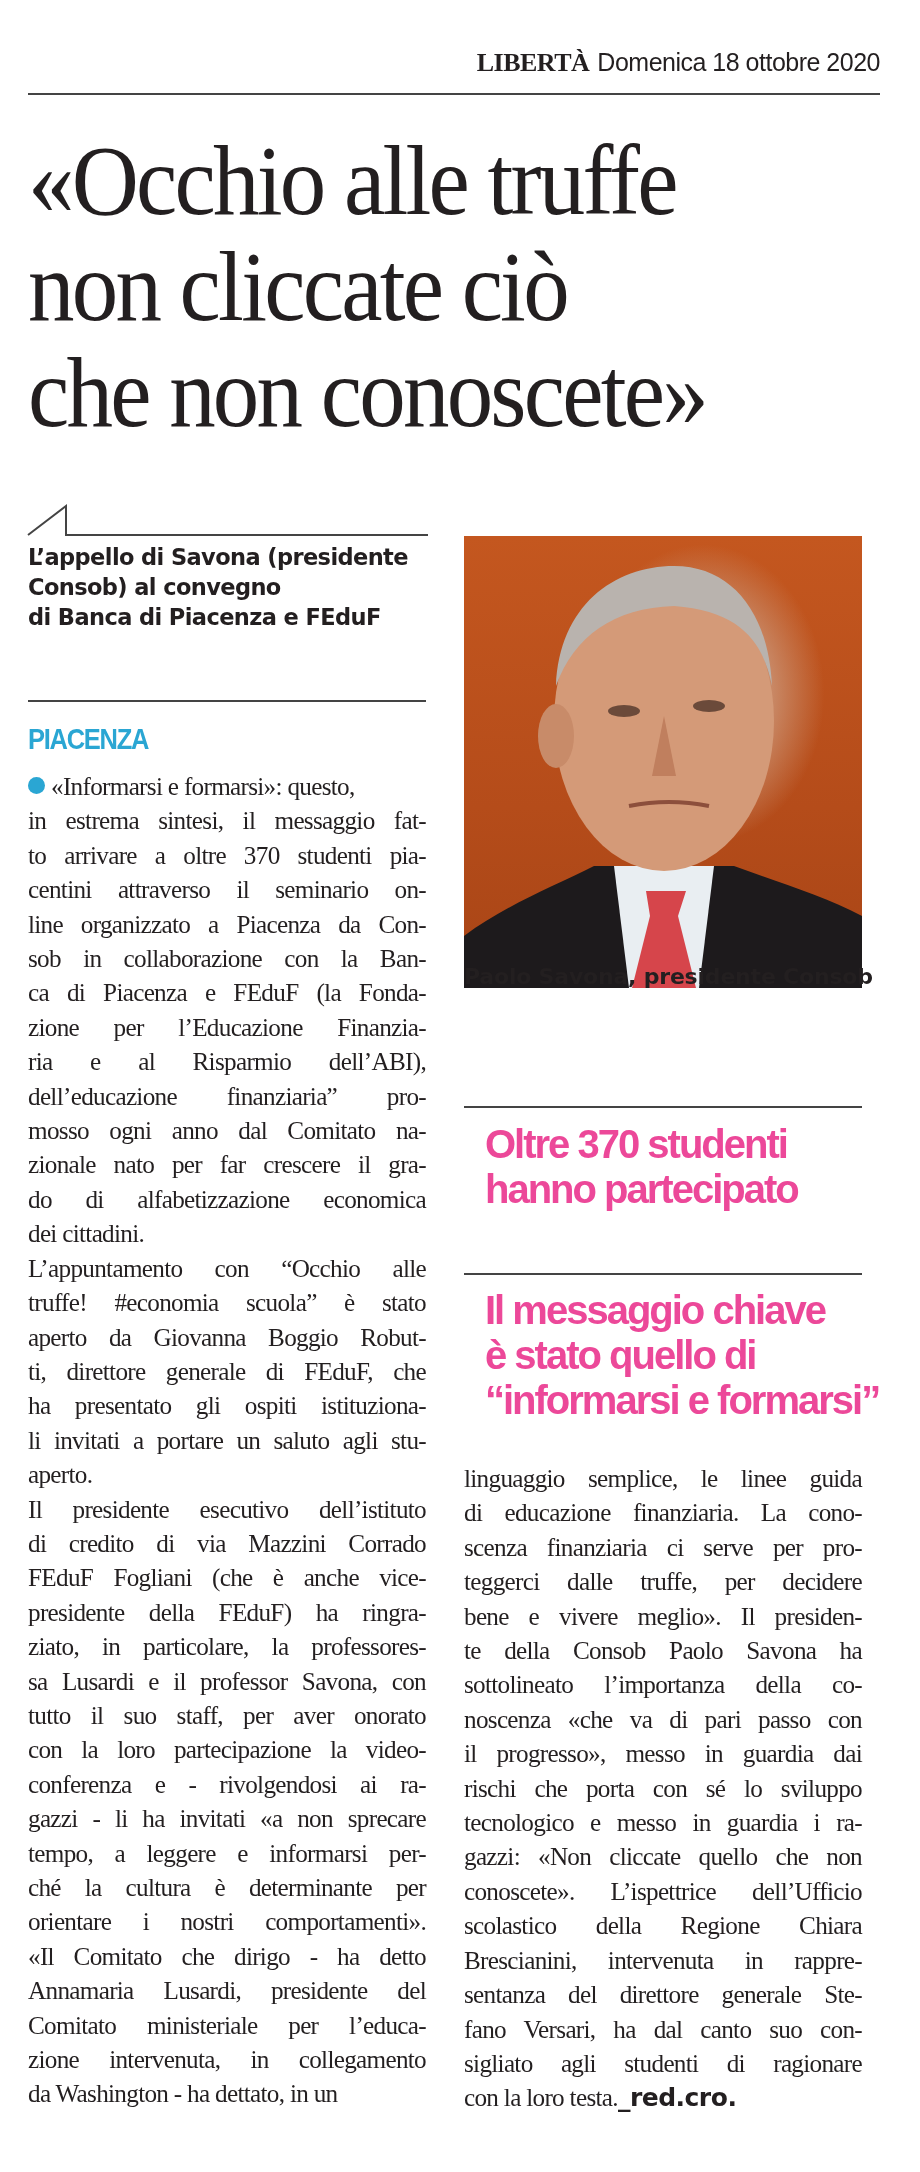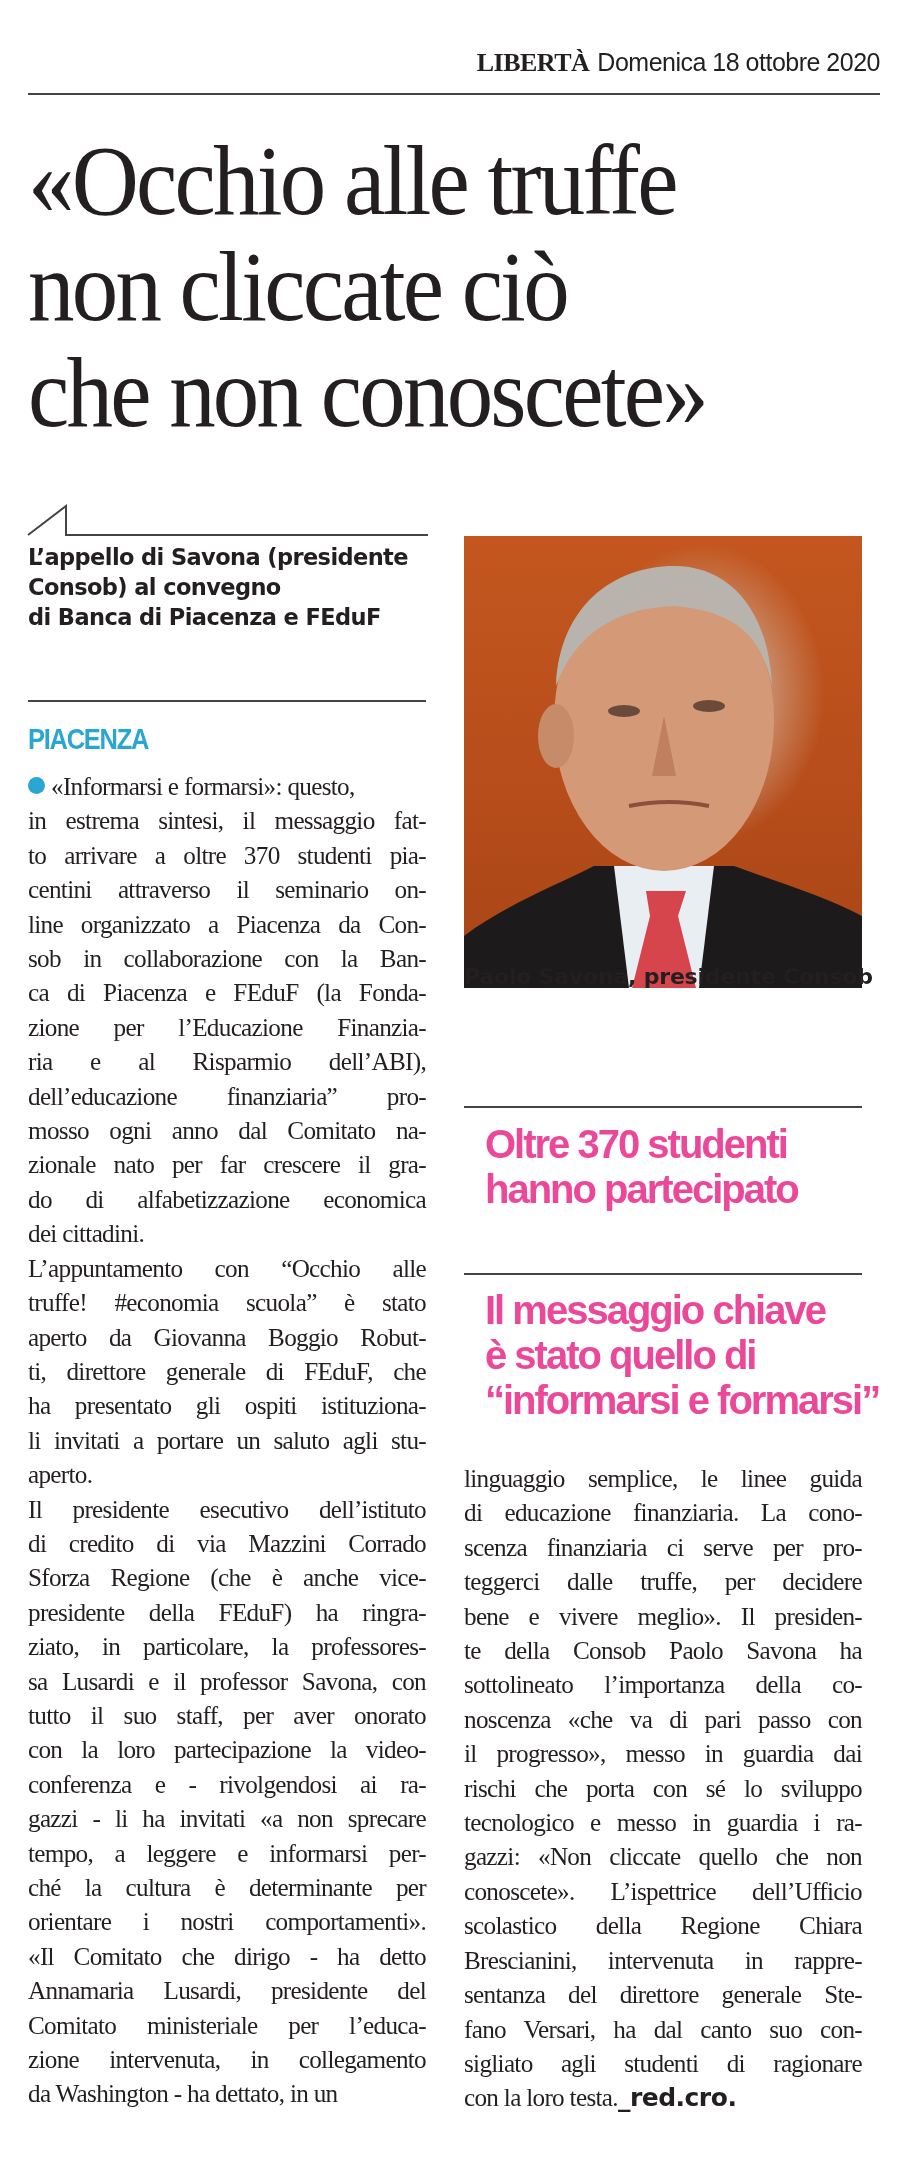--- a/index.html
+++ b/index.html
@@ -66,21 +66,21 @@
     <span class="ln last">dei cittadini.</span>
     <span class="ln">L’appuntamento con “Occhio alle</span>
     <span class="ln">truffe! #economia scuola” è stato</span>
     <span class="ln">aperto da Giovanna Boggio Robut-</span>
     <span class="ln">ti, direttore generale di FEduF, che</span>
     <span class="ln">ha presentato gli ospiti istituziona-</span>
     <span class="ln">li invitati a portare un saluto agli stu-</span>
     <span class="ln last">aperto.</span>
     <span class="ln">Il presidente esecutivo dell’istituto</span>
     <span class="ln">di credito di via Mazzini Corrado</span>
-    <span class="ln">Sforza Regione (che è anche vice-</span>
+    <span class="ln">FEduF Fogliani (che è anche vice-</span>
     <span class="ln">presidente della FEduF) ha ringra-</span>
     <span class="ln">ziato, in particolare, la professores-</span>
     <span class="ln">sa Lusardi e il professor Savona, con</span>
     <span class="ln">tutto il suo staff, per aver onorato</span>
     <span class="ln">con la loro partecipazione la video-</span>
     <span class="ln">conferenza e - rivolgendosi ai ra-</span>
     <span class="ln">gazzi - li ha invitati «a non sprecare</span>
     <span class="ln">tempo, a leggere e informarsi per-</span>
     <span class="ln">ché la cultura è determinante per</span>
     <span class="ln">orientare i nostri comportamenti».</span>

